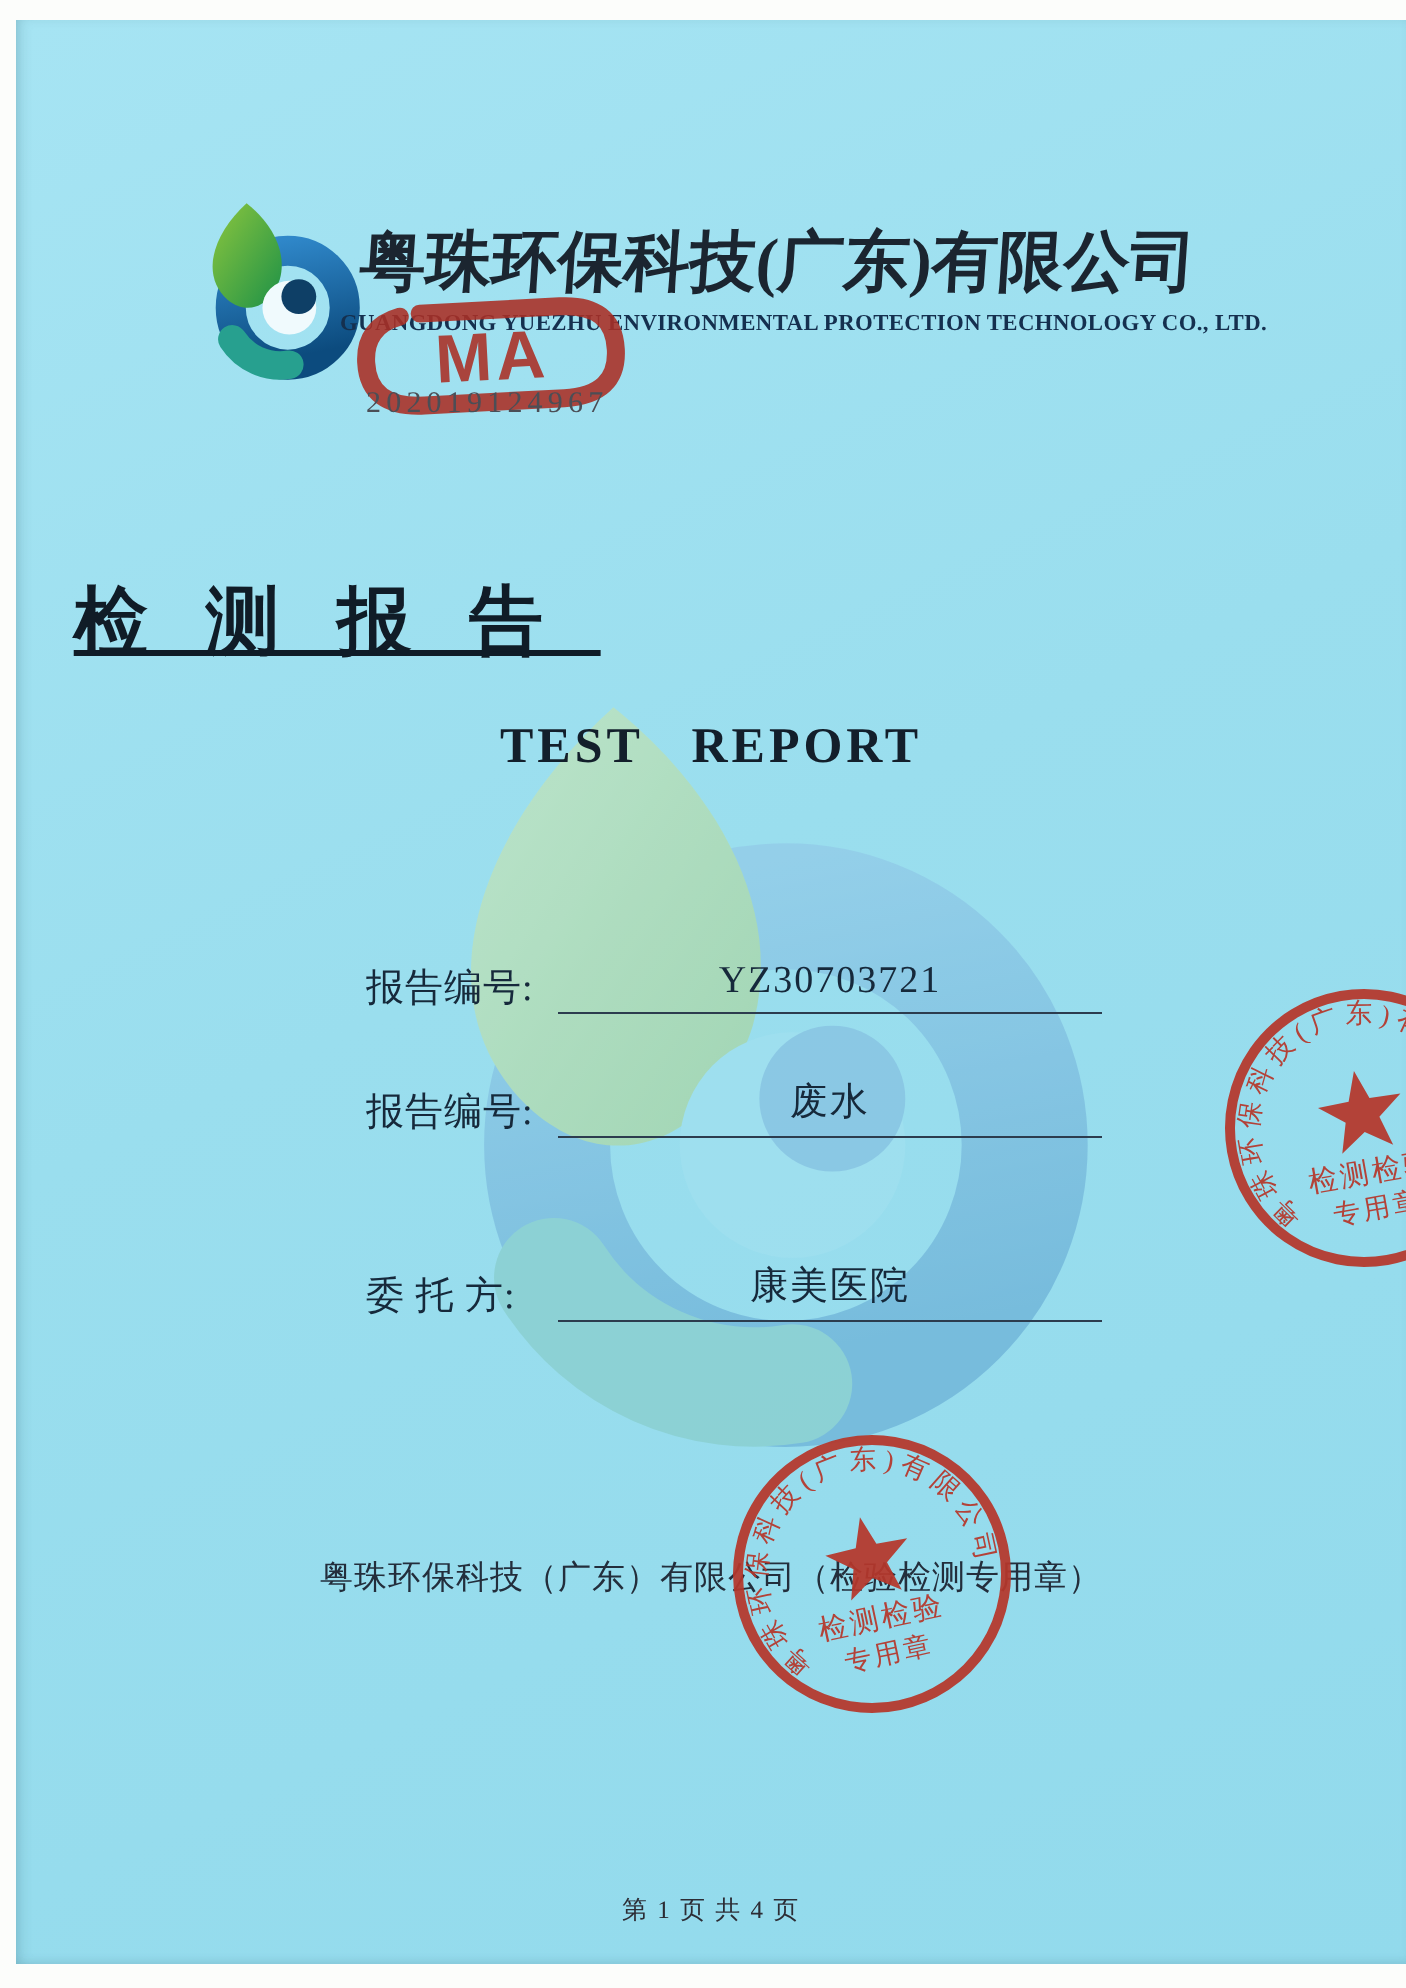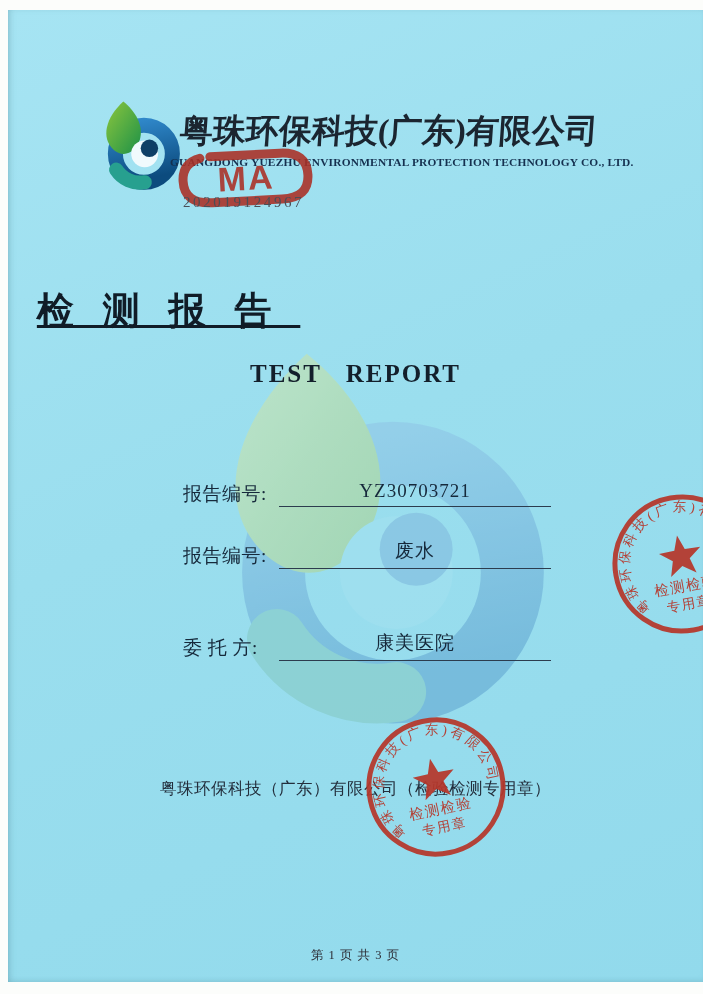--- a/index.html
+++ b/index.html
@@ -151,15 +151,15 @@
     <circle r="67" fill="none" stroke="#b6372b" stroke-width="5"></circle>
     <path id="seal-arc-b" d="M -37.5 37.5 A 53 53 0 1 1 37.5 37.5" fill="none"></path>
     <text font-size="13.5" fill="#b6372b" letter-spacing="3.2">
       <textPath href="#seal-arc-b">粤珠环保科技(广东)有限公司</textPath>
     </text>
     <polygon points="0,-22 5.29,-7.28 20.92,-6.80 8.56,2.78 12.93,17.80 0,9 -12.93,17.80 -8.56,2.78 -20.92,-6.80 -5.29,-7.28" fill="#b6372b" transform="translate(0,-7)"></polygon>
     <text y="27" text-anchor="middle" font-size="14.5" fill="#b6372b" letter-spacing="1.5">检测检验</text>
     <text y="45" text-anchor="middle" font-size="13.5" fill="#b6372b" letter-spacing="1.5">专用章</text>
   </svg>
 
-  <div class="page-footer">第 1 页 共 3 页</div>
+  <div class="page-footer">第 1 页 共 4 页</div>
 
 </div>
 
 </body></html>

